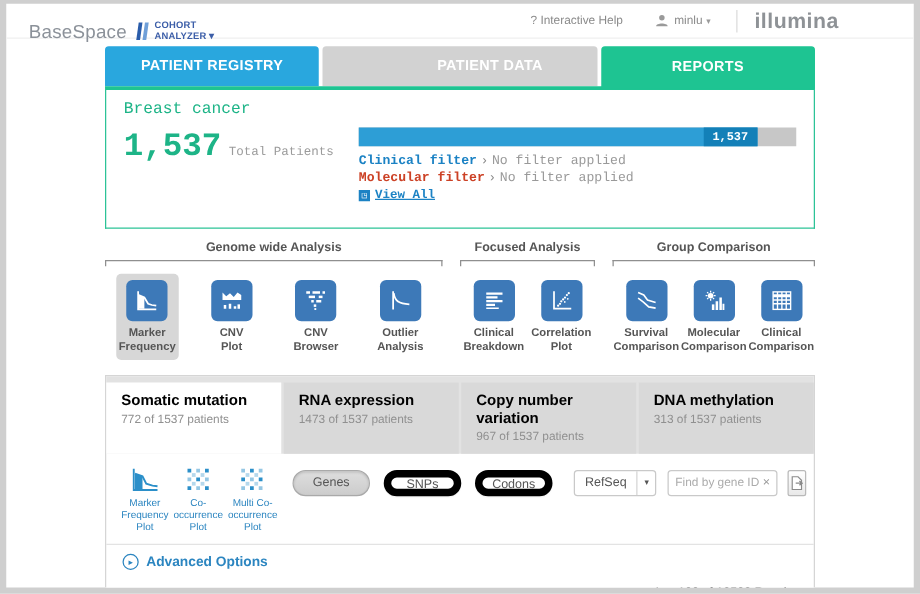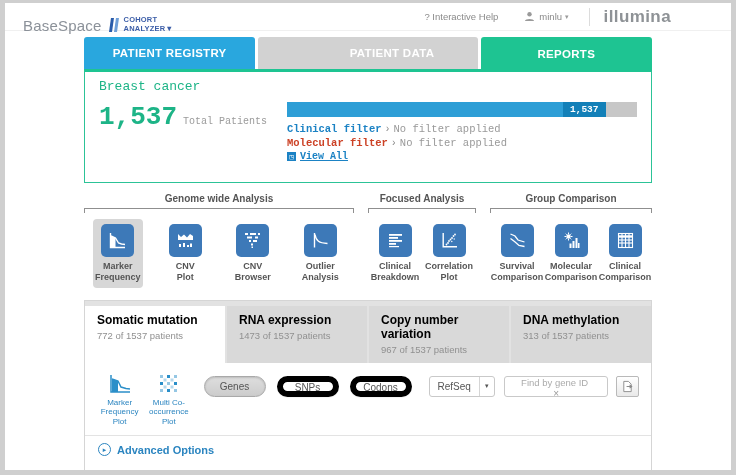--- a/index.html
+++ b/index.html
@@ -92,21 +92,21 @@
   .pill-group { display: flex; margin-left: 8px; margin-top: 4px; }
   .pill { width: 62px; height: 21px; border-radius: 11px; font-size: 10px; color: #555; font-family: inherit;
           margin-right: 11px; cursor: pointer; }
   .pill.selected { background: linear-gradient(#dedede, #cccccc); border: 1px solid #a9a9a9; box-shadow: inset 0 1px 2px rgba(0,0,0,.15); }
   .pill.plain { background: #fff; border: 6px solid #000000; box-shadow: 0 1px 1px rgba(0,0,0,.05); }
   .refseq-select { display: flex; align-items: center; height: 21px; border: 1px solid #c9c9c9; border-radius: 3px;
                    margin-top: 4px; margin-left: 6px; background: #fff; cursor: pointer; }
   .refseq-value { font-size: 10px; color: #555; padding: 0 8px; }
   .refseq-caret { border-left: 1px solid #d5d5d5; width: 15px; text-align: center; font-size: 7px; color: #555; align-self: stretch; display:flex; align-items:center; justify-content:center; }
   .search-box { display: flex; align-items: center; width: 106px; height: 21px; border: 1px solid #c9c9c9;
-                border-radius: 3px; margin-top: 4px; margin-left: 9px; background: #fff; padding: 0 5px; flex-direction: column; }
+                border-radius: 3px; margin-top: 4px; margin-left: 9px; background: #fff; padding: 0 5px; }
   .search-box input { border: none; outline: none; flex: 1; font-size: 9.5px; color: #555; width: 70px; font-family: inherit; }
   .search-box input::placeholder { color: #ababab; }
   .search-clear { color: #9a9a9a; font-size: 10px; cursor: pointer; }
   .export-toolbar-btn { width: 23px; height: 21px; border: 1px solid #b9b9b9; border-radius: 2px; margin-top: 4px;
                         margin-left: 8px; background: linear-gradient(#ffffff, #e9e9e9); display: flex;
                         align-items: center; justify-content: center; cursor: pointer; }
 
   
   .advanced-row { border-top: 1px solid #e3e3e3; margin-top: 7px; padding: 7px 13px; display: flex; align-items: center; cursor: pointer; }
   .advanced-icon { width: 13px; height: 13px; border: 1px solid #2b85c0; border-radius: 50%; color: #2b85c0;
@@ -362,20 +362,40 @@
       </div>
 
       <div class="toolbar">
         <div class="plot-type">
           <svg width="26" height="24" viewBox="0 0 26 24" fill="none" stroke="#2b8fc9" stroke-width="1.5">
             <path d="M4 3 v17 h19"></path>
               <path d="M5 7 L11 9 L14 15 L19 16.5 L23 17"></path>
             <path d="M5 7 L11 9 L11 20 L5 20 Z" fill="#2b8fc9" stroke="none"></path>
           </svg>
           <span class="plot-type-label">Marker Frequency Plot</span>
+        </div>
+        <div class="plot-type">
+          <svg width="24" height="24" viewBox="0 0 24 24" fill="#2b8fc9">
+            <g>
+              <rect x="3" y="3" width="3" height="3"></rect>
+                <rect x="10" y="3" width="3" height="3" opacity=".5"></rect>
+                <rect x="17" y="3" width="3" height="3"></rect>
+              <rect x="3" y="10" width="3" height="3" opacity=".5"></rect>
+                <rect x="10" y="10" width="3" height="3"></rect>
+                <rect x="17" y="10" width="3" height="3" opacity=".5"></rect>
+              <rect x="3" y="17" width="3" height="3"></rect>
+                <rect x="10" y="17" width="3" height="3" opacity=".5"></rect>
+                <rect x="17" y="17" width="3" height="3"></rect>
+              <rect x="6.5" y="6.5" width="3" height="3" opacity=".35"></rect>
+                <rect x="13.5" y="6.5" width="3" height="3" opacity=".35"></rect>
+              <rect x="6.5" y="13.5" width="3" height="3" opacity=".35"></rect>
+                <rect x="13.5" y="13.5" width="3" height="3" opacity=".35"></rect>
+            </g>
+          </svg>
+          <span class="plot-type-label">Co-occurrence Plot</span>
         </div>
         <div class="plot-type">
           <svg width="24" height="24" viewBox="0 0 24 24" fill="#2b8fc9">
             <g>
               <rect x="3" y="3" width="3" height="3" opacity=".5"></rect>
                 <rect x="10" y="3" width="3" height="3"></rect>
                 <rect x="17" y="3" width="3" height="3" opacity=".5"></rect>
               <rect x="3" y="10" width="3" height="3"></rect>
                 <rect x="10" y="10" width="3" height="3" opacity=".5"></rect>
                 <rect x="17" y="10" width="3" height="3"></rect>

